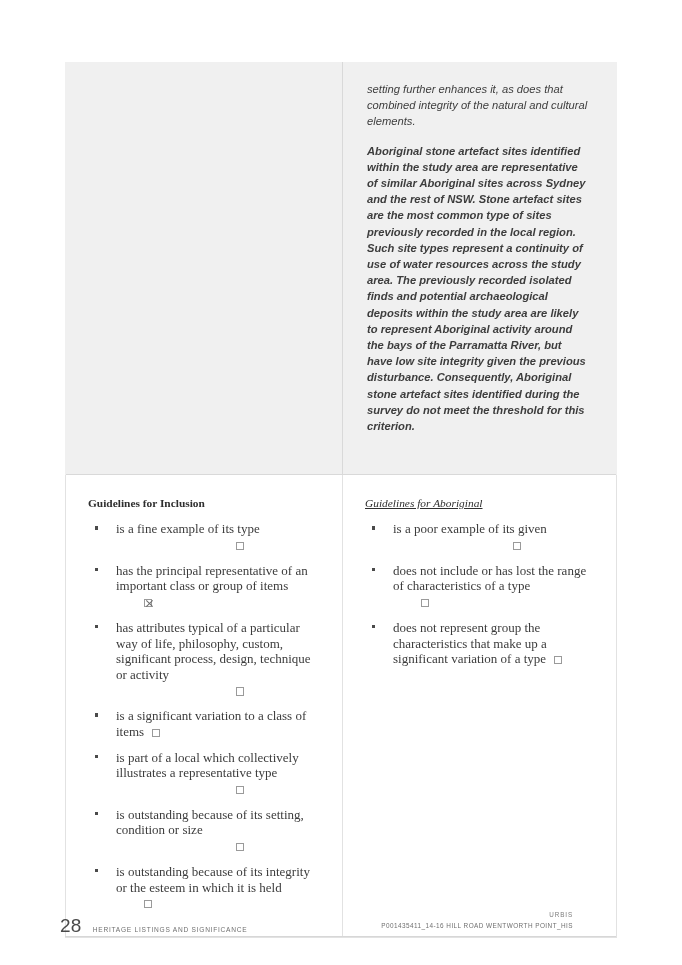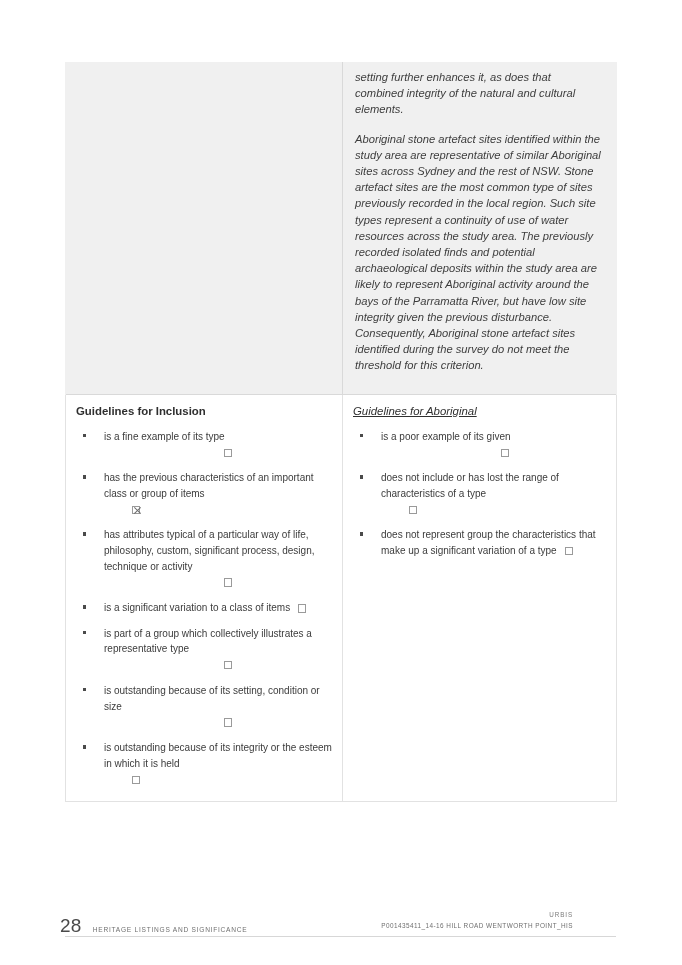--- a/index.html
+++ b/index.html
@@ -27,52 +27,52 @@
     top: 62px;
     width: 551px;
     border-collapse: collapse;
     table-layout: fixed;
   }
   .doc-table col.c1 { width: 277px; }
   .doc-table col.c2 { width: 274px; }
 
   .cell {
     vertical-align: top;
-    padding: 0;
+    padding: 12px;
   }
 
   
   .cell-shaded {
     background: #f0f0f0;
     border-left: 1px solid #f0f0f0;
     border-right: 1px solid #f0f0f0;
     border-top: 1px solid #f0f0f0;
   }
   .cell-shaded.left  { border-right: 1px solid #d9d9d9; }
   .cell-narrative {
     padding: 6px 14px 10px 12px;
   }
   .cell-narrative p {
     margin: 0 0 13px 0;
     font-style: italic;
     font-size: 11.2px;
     line-height: 16.2px;
     color: #3d3d3d;
   }
-  .cell-narrative p:last-child { margin-bottom: 10px; }
+  .cell-narrative p:last-child { margin-bottom: 18px; font-weight: bold; }
 
   
   .cell-white {
     background: #ffffff;
     border: 1px solid #e2e2e2;
     border-top: 1px solid #d9d9d9;
   }
   .cell-white.left  { border-right: 1px solid #e2e2e2; }
 
-  .guide-body { padding: 9px 10px 14px 8px; }
+  .guide-body { padding: 9px 10px 14px 8px; font-family: Liberation Serif, serif; }
 
   .guide-head {
     font-size: 11.4px;
     line-height: 15px;
     margin: 0 0 9px 0;
     padding-left: 2px;
     color: #2f2f2f;
   }
   .guide-head.bold { font-weight: bold; }
   .guide-head.italic-underline {
@@ -83,21 +83,21 @@
 
   ul.guide-list {
     list-style: none;
     margin: 0;
     padding: 0;
   }
   ul.guide-list > li {
     position: relative;
     margin: 10px 0 10px 0;
     padding-left: 30px;
-    font-size: 10px;
+    font-size: 13px;
     line-height: 15.6px;
     color: #3c3c3c;
   }
   ul.guide-list > li:last-child { margin-bottom: 0; }
   .bullet {
     position: absolute;
     left: 9px;
     top: 5px;
     width: 3.4px;
     height: 3.4px;
@@ -214,24 +214,24 @@
           </div>
         </td>
       </tr>
 
       <tr>
         <td class="cell cell-white left">
           <div class="guide-body">
             <div class="guide-head bold">Guidelines for Inclusion</div>
             <ul class="guide-list" id="inclusion-list">
                 <li><span class="bullet"></span><span class="item-text">is a fine example of its type</span><span class="cb-line" style="padding-left: 120px;"><span class="cbox"></span></span></li>
-                <li><span class="bullet"></span><span class="item-text">has the previous characteristics of an important class or group of items</span><span class="cb-line" style="padding-left: 28px;"><span class="cbox checked"></span></span></li>
+                <li><span class="bullet"></span><span class="item-text">has the principal representative of an important class or group of items</span><span class="cb-line" style="padding-left: 28px;"><span class="cbox checked"></span></span></li>
                 <li><span class="bullet"></span><span class="item-text">has attributes typical of a particular way of life, philosophy, custom, significant process, design, technique or activity</span><span class="cb-line" style="padding-left: 120px;"><span class="cbox"></span></span></li>
                 <li><span class="bullet"></span><span class="item-text">is a significant variation to a class of items</span><span class="cb-inline"><span class="cbox"></span></span></li>
-                <li><span class="bullet"></span><span class="item-text">is part of a group which collectively illustrates a representative type</span><span class="cb-line" style="padding-left: 120px;"><span class="cbox"></span></span></li>
+                <li><span class="bullet"></span><span class="item-text">is part of a local which collectively illustrates a representative type</span><span class="cb-line" style="padding-left: 120px;"><span class="cbox"></span></span></li>
                 <li><span class="bullet"></span><span class="item-text">is outstanding because of its setting, condition or size</span><span class="cb-line" style="padding-left: 120px;"><span class="cbox"></span></span></li>
                 <li><span class="bullet"></span><span class="item-text">is outstanding because of its integrity or the esteem in which it is held</span><span class="cb-line" style="padding-left: 28px;"><span class="cbox"></span></span></li>
               </ul>
           </div>
         </td>
         <td class="cell cell-white">
           <div class="guide-body">
             <div class="guide-head italic-underline">Guidelines for Aboriginal</div>
             <ul class="guide-list" id="exclusion-list">
                 <li><span class="bullet"></span><span class="item-text">is a poor example of its given</span><span class="cb-line" style="padding-left: 120px;"><span class="cbox"></span></span></li>

